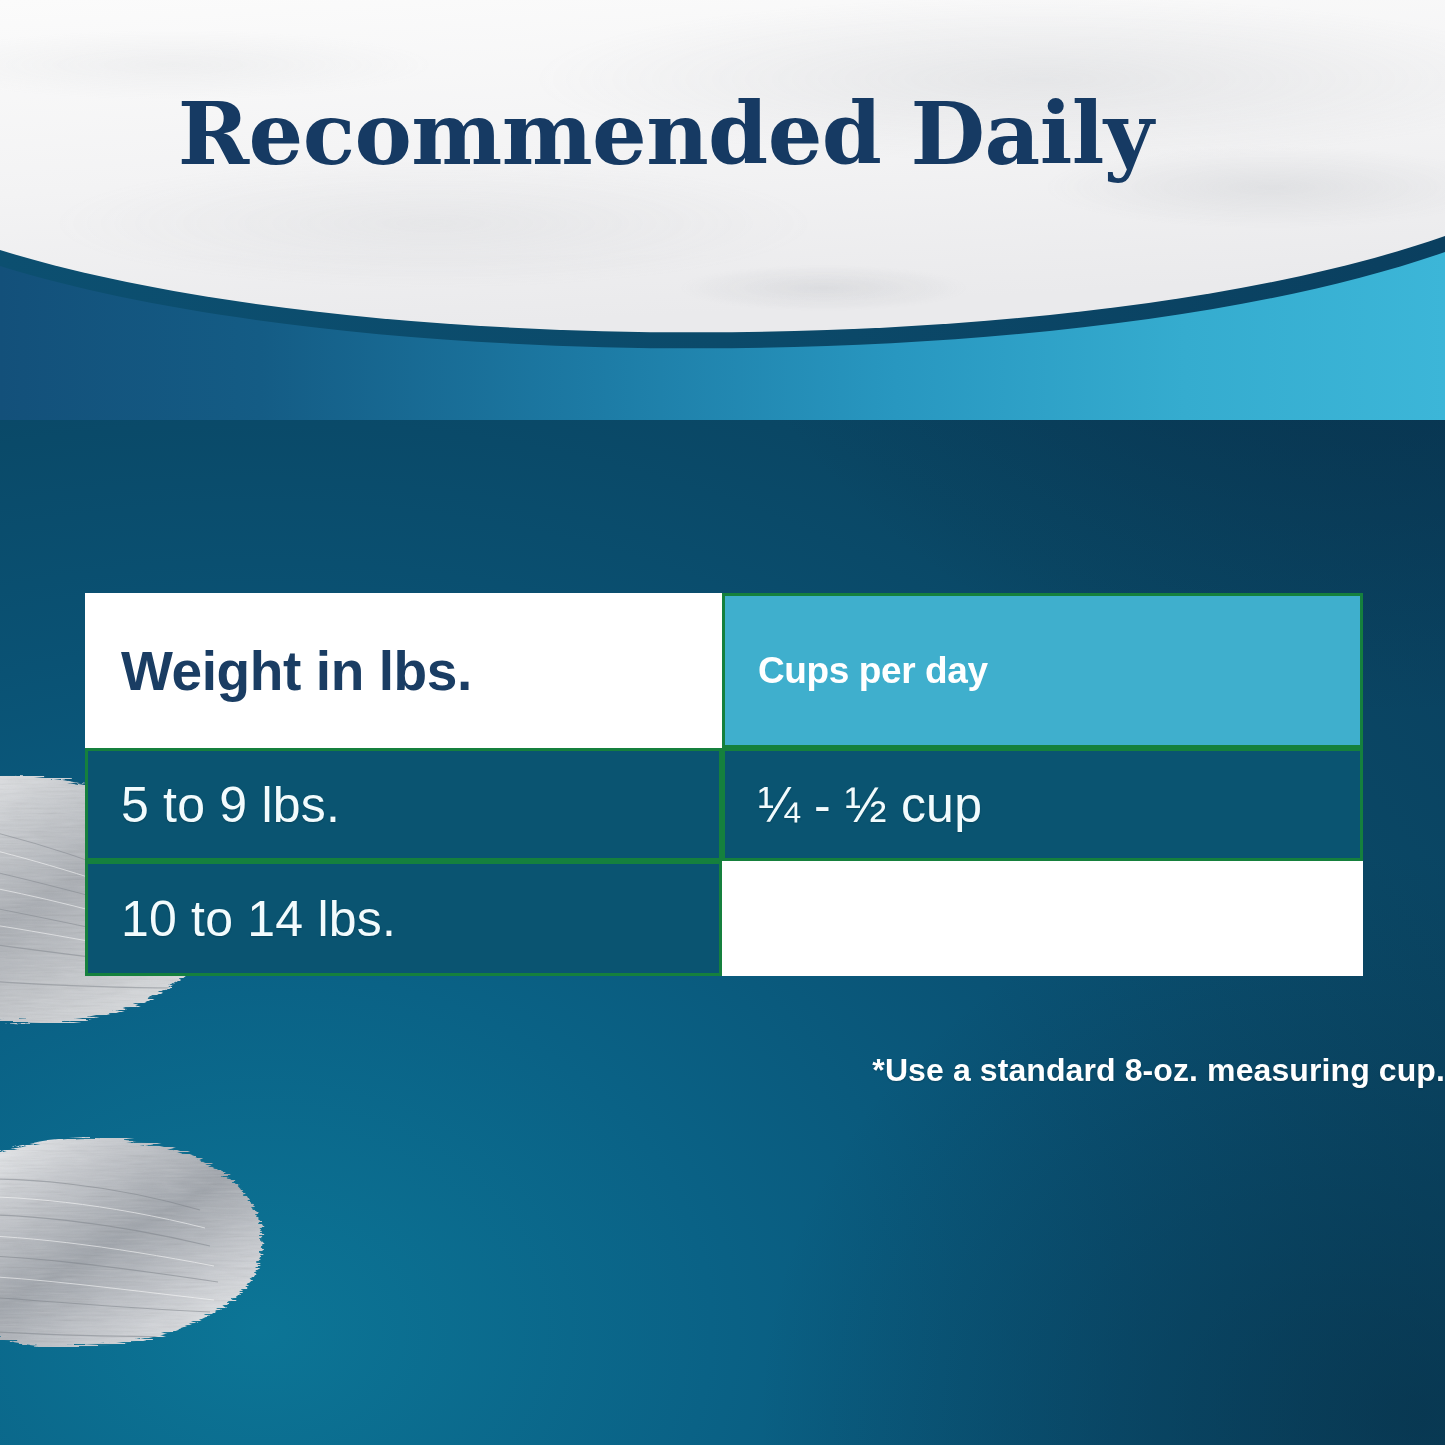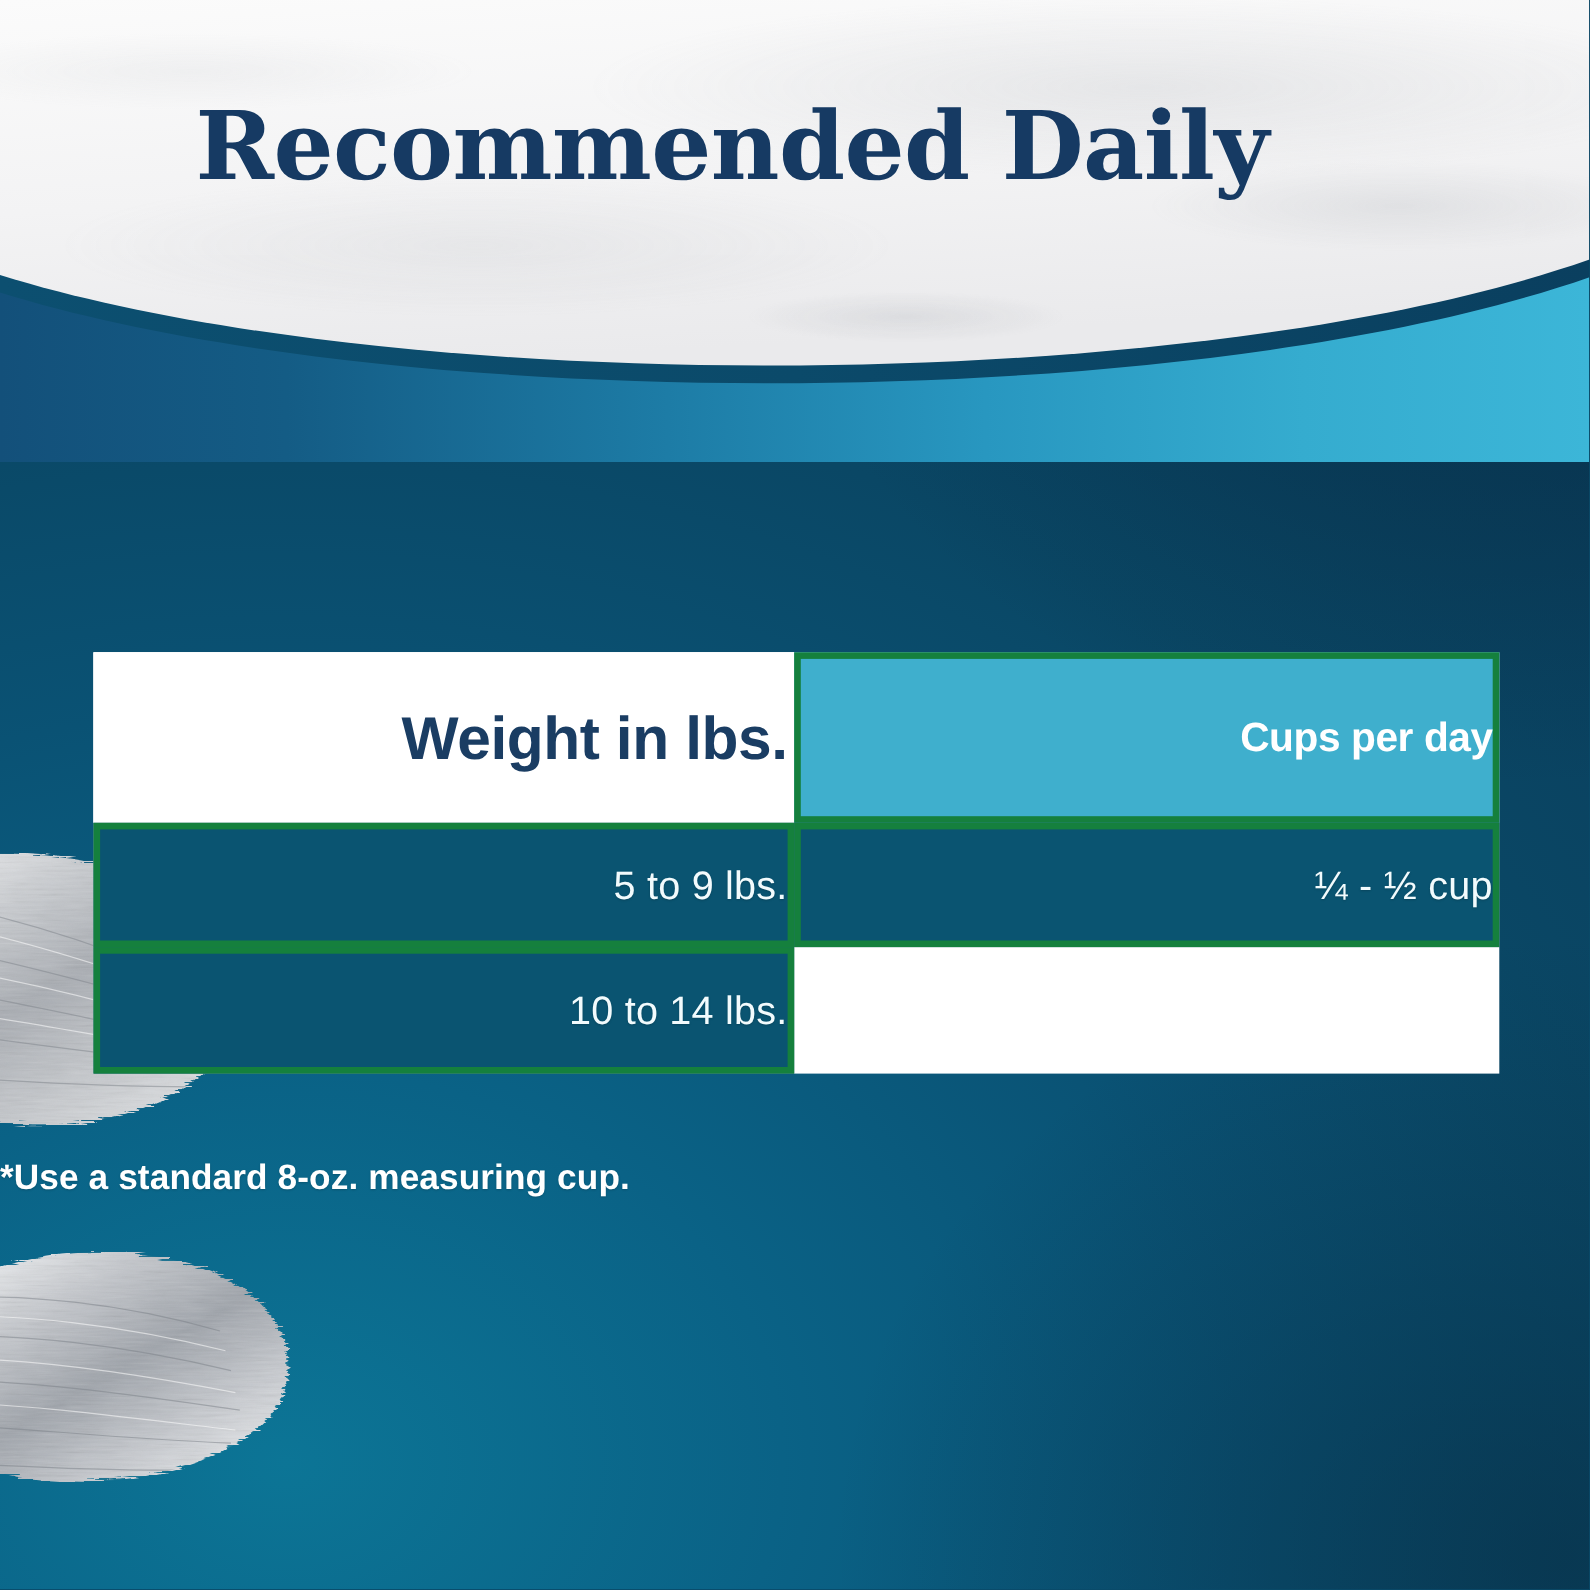--- a/index.html
+++ b/index.html
@@ -83,56 +83,57 @@
     z-index: 6;
     display: grid;
     grid-template-columns: 637px 641px;
     grid-template-rows: 155px 113px 115px;
     gap: 0;
     background: #ffffff;
   }
   .cell {
     display: flex;
     align-items: center;
-    justify-content: flex-end;
+    justify-content: flex-start;
     box-sizing: border-box;
-    border: 6px solid #15803d;
+    border: 3px solid #15803d;
     overflow: hidden;
+    padding-left: 33px;
   }
   .hd-left {
     background: #ffffff;
     color: #1a3d63;
     font-size: 55px;
     font-weight: 700;
     letter-spacing: -0.4px;
     border-color: #ffffff;
   }
   .hd-right {
     background: #3fafcd;
     color: #ffffff;
     font-size: 37px;
     font-weight: 700;
     letter-spacing: -0.4px;
   }
   .dc {
     background: #0a5471;
     color: #f2fbfd;
-    font-size: 36px;
+    font-size: 50px;
     font-weight: 400;
     letter-spacing: 0.2px;
   }
   .dc span { text-shadow: 0 1px 2px rgba(0,0,0,0.18); }
 
   
   .footnote {
     position: absolute;
     left: 0;
     top: 1052px;
     width: 1445px;
-    text-align: left;
+    text-align: right;
     color: #ffffff;
     font-size: 32px;
     font-weight: 700;
     letter-spacing: 0.1px;
     z-index: 6;
     text-shadow: 0 1px 2px rgba(0,0,0,0.18);
   }
 
   
   .paws { position: absolute; left: -40px; top: 760px; width: 430px; height: 700px; z-index: 4; }

